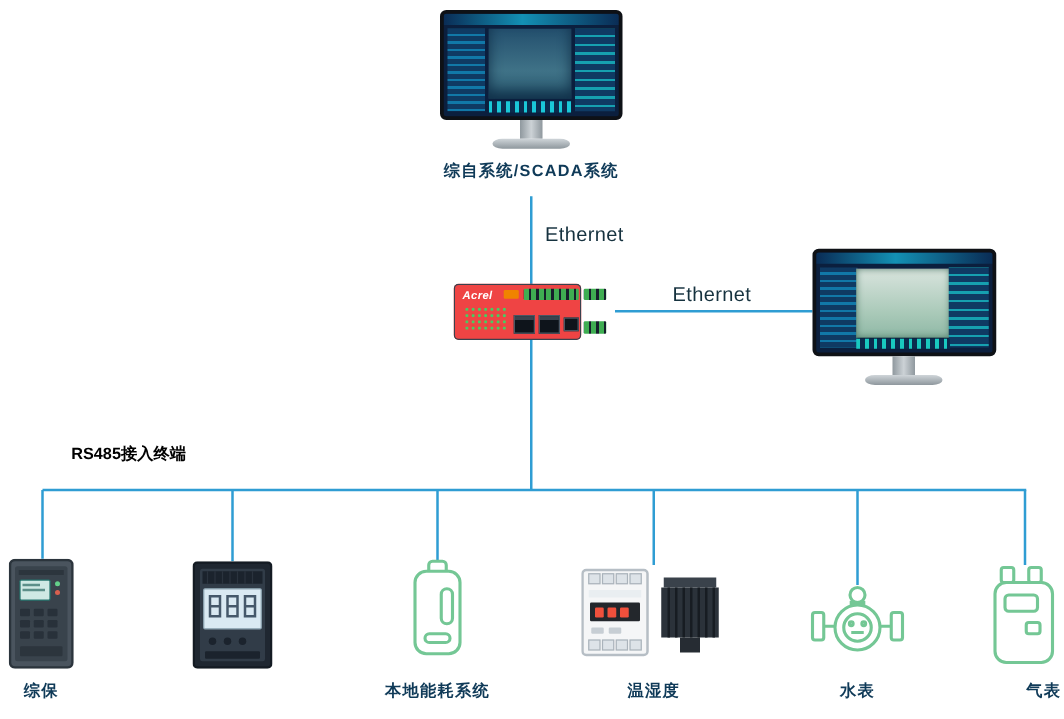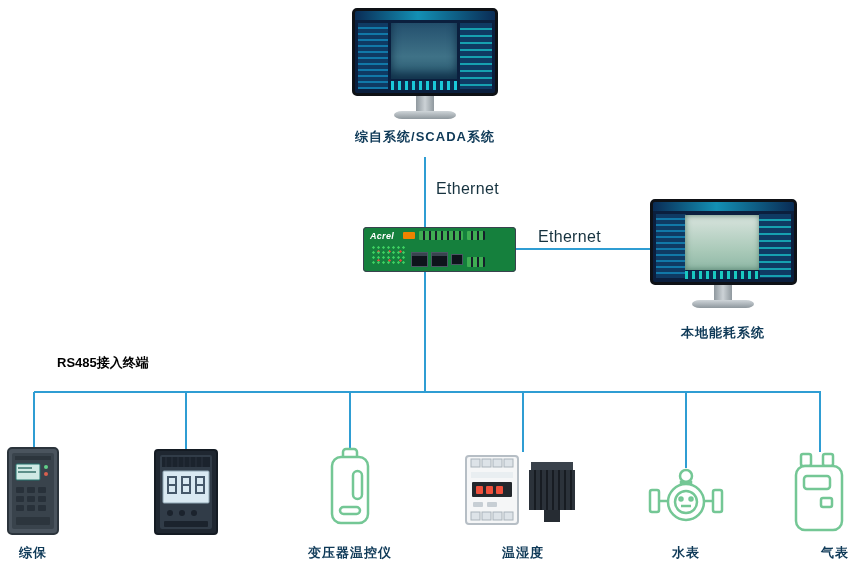--- a/index.html
+++ b/index.html
@@ -31,21 +31,21 @@
   .m2 .scr-center{position:absolute;top:13px;left:32px;right:34px;bottom:12px;
     background:linear-gradient(180deg,#d9e4de,#a9c9b8 65%,#8fb8a6);box-shadow:inset 0 0 6px #4f7a68;}
   .m2 .scr-bottom{position:absolute;left:32px;right:34px;bottom:3px;height:8px;
     background:repeating-linear-gradient(90deg,#19c9c0 0 3px,#0b2c4e 3px 7px);}
   .neck{position:absolute;width:18px;height:15px;
     background:linear-gradient(90deg,#8f989e,#ccd2d6,#8f989e);}
   .base{position:absolute;width:62px;height:8px;border-radius:8px/4px;
     background:linear-gradient(180deg,#cfd5d9,#8e979d);}
 
   
-  .gateway{position:absolute;left:363px;top:227px;width:153px;height:45px;background:#15803d;
+  .gateway{position:absolute;left:363px;top:227px;width:102px;height:45px;background:#ef4444;
     border-radius:4px;box-shadow:inset 0 0 0 1px #39424e;}
   .gw-brand{position:absolute;left:7px;top:4px;color:#ffffff;font-size:9px;font-weight:bold;
     font-style:italic;letter-spacing:.3px;}
   .gw-chip{position:absolute;left:40px;top:5px;width:12px;height:7px;background:#f08300;border-radius:1px;}
   .gw-strip{position:absolute;height:9px;border-radius:1px;
     background:repeating-linear-gradient(90deg,#3fae52 0 4px,#15202b 4px 6px);}
   .gw-leds{position:absolute;left:8px;top:18px;width:34px;height:20px;
     background-image:radial-gradient(circle,#3fd463 .9px,transparent 1.5px),
                      radial-gradient(circle,#e0483a .9px,transparent 1.5px);
     background-size:5px 5px,11px 9px;background-position:0 0,2px 2px;}
@@ -103,21 +103,20 @@
     <div class="screen">
       <div class="scr-top"></div>
       <div class="scr-left"></div>
       <div class="scr-center"></div>
       <div class="scr-right"></div>
       <div class="scr-bottom"></div>
     </div>
     <div class="neck" style="left:64px;top:86px;"></div>
     <div class="base" style="left:42px;top:101px;"></div>
   </div>
-  <div class="lbl big" style="left:648px;top:324px;width:150px;text-align:center;">本地能耗系统</div>
 
   <div class="lbl small" style="left:57px;top:354px;">RS485接入终端</div>
 
   <div class="dev" style="left:7px;top:447px;">
     <svg width="52" height="88" viewBox="0 0 52 88">
       <rect x="1" y="1" width="50" height="86" rx="4" fill="#4a545e" stroke="#2b343c" stroke-width="2"></rect>
       <rect x="5" y="6" width="42" height="76" rx="2" fill="#39434c"></rect>
       <rect x="8" y="9" width="36" height="4" fill="#2c353d"></rect>
       <rect x="9" y="17" width="24" height="16" rx="1" fill="#cfe9e4" stroke="#27756e"></rect>
       <rect x="11" y="20" width="14" height="2" fill="#5c8f89"></rect>
@@ -245,18 +244,18 @@
         <rect x="30" y="2" width="10" height="12" rx="2"></rect>
         <rect x="3" y="14" width="46" height="64" rx="9"></rect>
         <rect x="11" y="24" width="26" height="13" rx="3"></rect>
         <rect x="28" y="46" width="11" height="9" rx="2"></rect>
       </g>
     </svg>
   </div>
 
   <div class="lbl big" style="left:3px;top:544px;width:60px;text-align:center;">综保</div>
   <div class="lbl big" style="left:156px;top:544px;width:60px;text-align:center;margin-top:40px;">电表</div>
-  <div class="lbl big" style="left:272px;top:544px;width:156px;text-align:center;">变压器温控仪</div>
+  <div class="lbl big" style="left:272px;top:544px;width:156px;text-align:center;">本地能耗系统</div>
   <div class="lbl big" style="left:483px;top:544px;width:80px;text-align:center;">温湿度</div>
   <div class="lbl big" style="left:656px;top:544px;width:60px;text-align:center;">水表</div>
   <div class="lbl big" style="left:789px;top:544px;width:60px;text-align:right;">气表</div>
 
 </div>
 
 </body></html>

